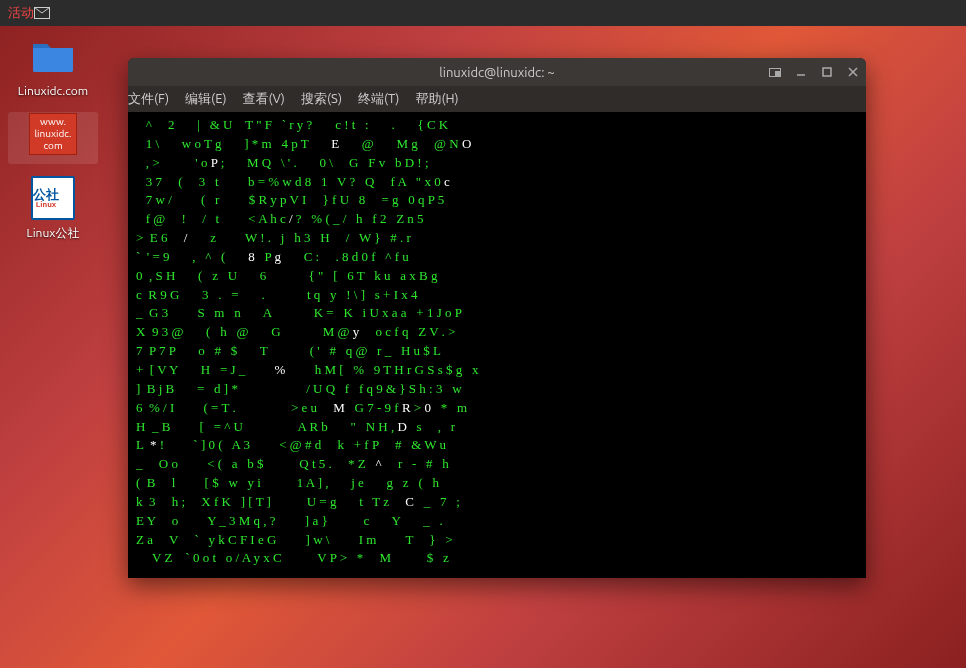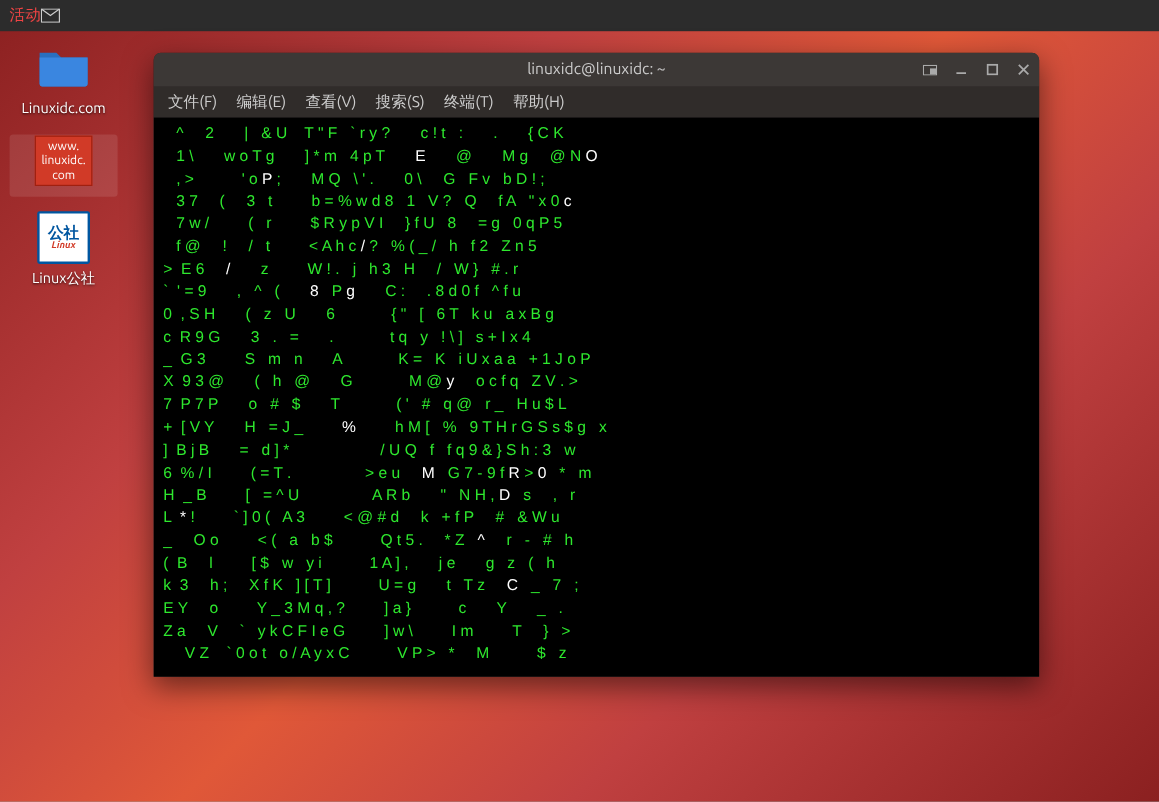--- a/index.html
+++ b/index.html
@@ -44,27 +44,27 @@
       cursor: pointer;
       padding: 2px;
     }
     .desktop-icon.selected { background: rgba(255,255,255,0.1); border-radius: 3px; }
     .icon-box { width: 72px; height: 40px; margin-bottom: 8px; display: flex; align-items: center; justify-content: center; }
     .folder-svg { width: 44px; height: 36px; }
     .web-tile { width: 48px; height: 42px; background: #d13a27; color: #fff; font-size: 10px; display: flex; align-items: center; justify-content: center; text-align: center; line-height: 1.2; border: 1px solid #a02010; }
     .video-icon { width: 44px; height: 44px; border-radius: 50%; background: #444; display: flex; align-items: center; justify-content: center; }
     .text-icon { width: 38px; height: 46px; background: #f5f5f5; border-radius: 2px; display: flex; flex-direction: column; padding: 6px; gap: 3px; }
     .text-icon .line { height: 2px; background: #bbb; }
-    .logo-icon { width: 44px; height: 44px; background: #fff; border-radius: 2px; display: flex; align-items: center; justify-content: center; font-size: 12px; font-weight: bold; color: #0056a0; border: 2px solid #0056a0; }
+    .logo-icon { width: 44px; height: 44px; background: #fff; border-radius: 2px; display: flex; align-items: center; font-size: 12px; font-weight: bold; color: #0056a0; border: 2px solid #0056a0; }
     .icon-label { line-height: 1.2; text-shadow: 0 1px 2px rgba(0,0,0,0.8); }
 
     .terminal-window {
       position: absolute;
       left: 128px;
-      top: 18px;
+      top: 32px;
       width: 738px;
       height: 520px;
       background: #2c2828;
       border-radius: 6px 6px 0 0;
       box-shadow: 0 8px 24px rgba(0,0,0,0.5);
       display: flex;
       flex-direction: column;
       overflow: hidden;
     }
     .titlebar {
@@ -83,30 +83,30 @@
       display: flex;
       gap: 12px;
       align-items: center;
     }
     .win-btn { width: 14px; height: 14px; display: flex; align-items: center; justify-content: center; color: #aaa; cursor: pointer; font-size: 11px; }
     .menubar {
       height: 26px;
       background: #302c2a;
       display: flex;
       align-items: center;
-      padding: 0 12px;
+      padding: 0 0;
       gap: 16px;
       color: #ccc;
       font-size: 13px;
     }
     .menu-item { cursor: pointer; }
     .terminal-body {
       flex: 1;
       background: #000;
-      font-family: Liberation Sans, sans-serif;
+      font-family: Liberation Serif, serif;
       font-size: 13px;
       line-height: 1.45;
       padding: 4px 8px;
       color: #2ee82e;
       white-space: pre;
       overflow: hidden;
       letter-spacing: 0px;
     }
     .terminal-body .w { color: #fff; }
   </style>
@@ -143,21 +143,21 @@
           <div class="web-tile" style="white-space: pre-line;">www.
 linuxidc.
 com</div>
         </div>
       </div>
       <div class="desktop-icon">
         <div class="icon-box">
           <div class="logo-icon">
             <div style="line-height:1">
               <div style="font-size:13px">公社</div>
-              <div style="font-size:8px;color:#d13a27;font-style:italic">Linux</div>
+              <div style="font-size:8px;color:#d13a27;">Linux</div>
             </div>
           </div>
         </div>
         <div class="icon-label">Linux公社</div>
       </div>
     </div>
 
   <div class="terminal-window">
     <div class="titlebar">
       <span>linuxidc@linuxidc: ~</span>

